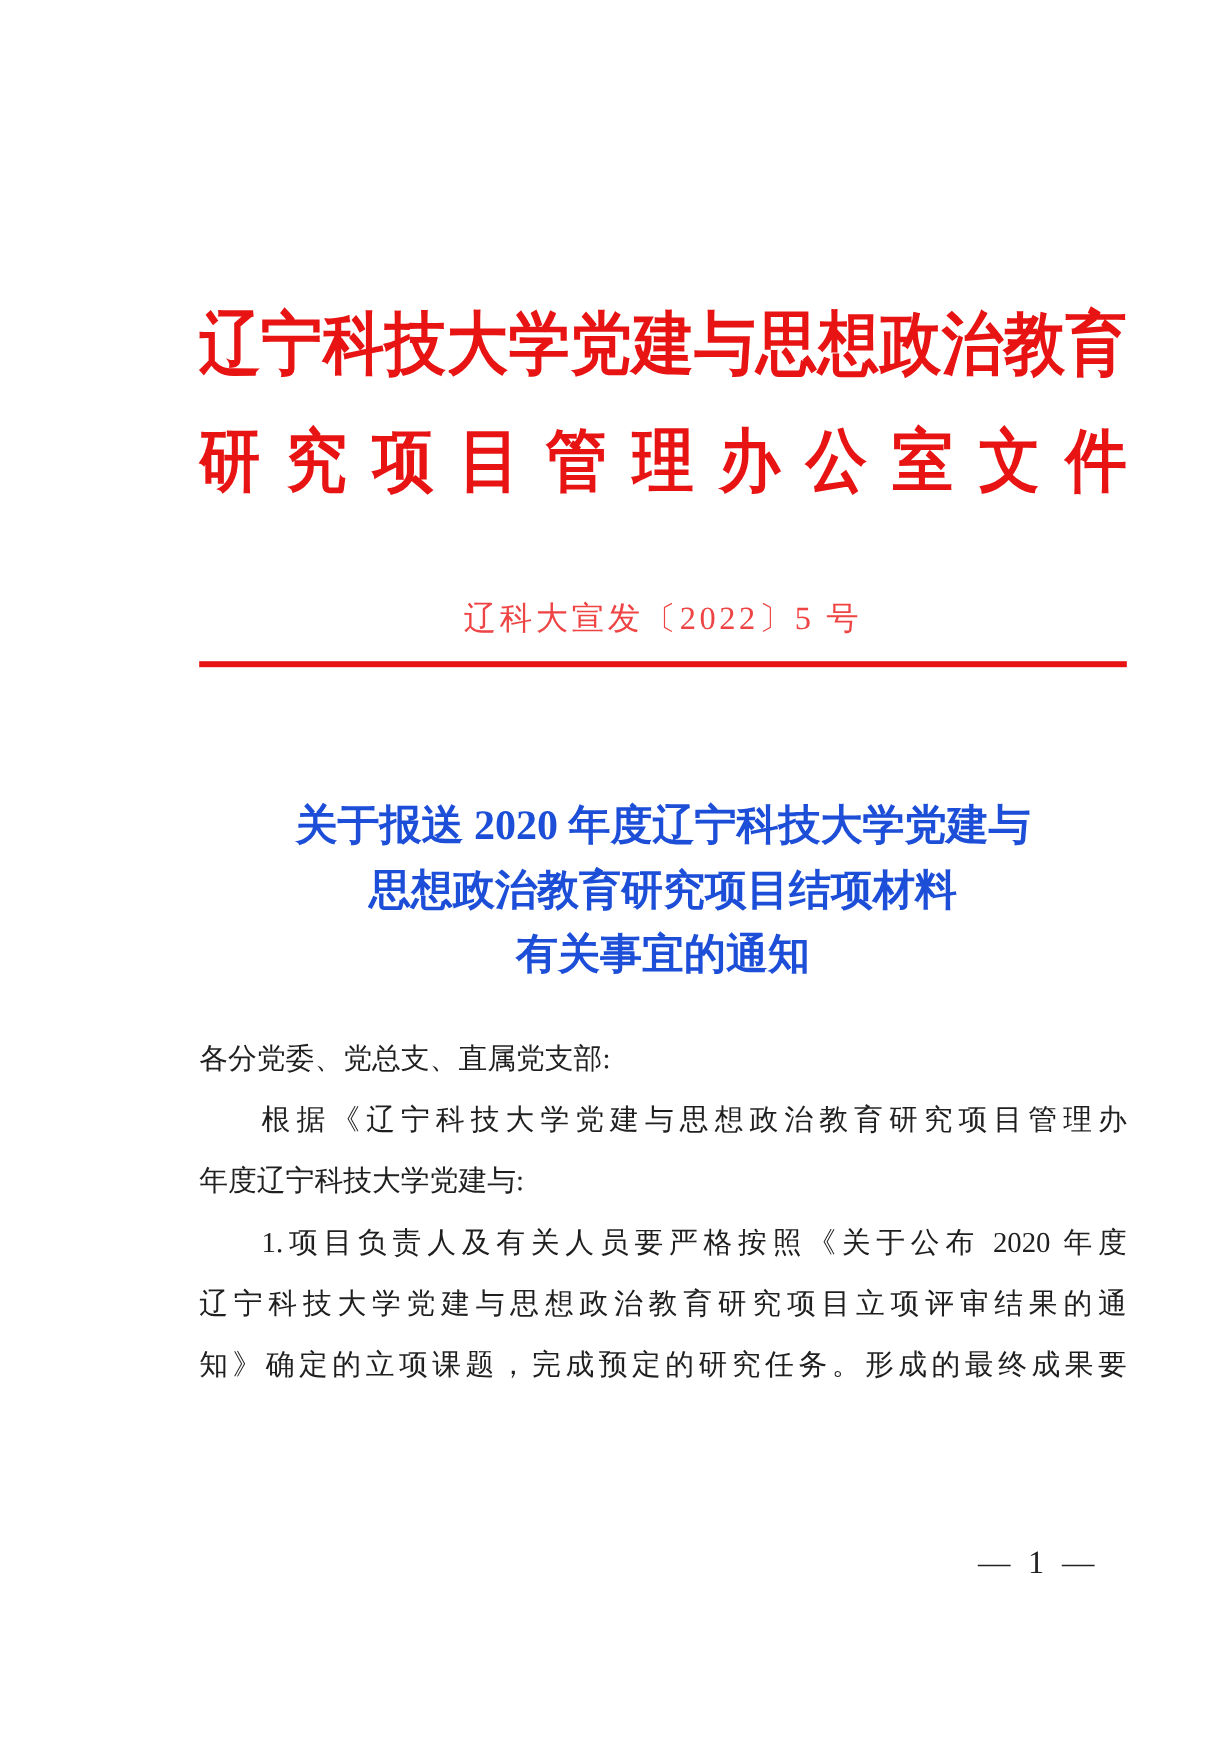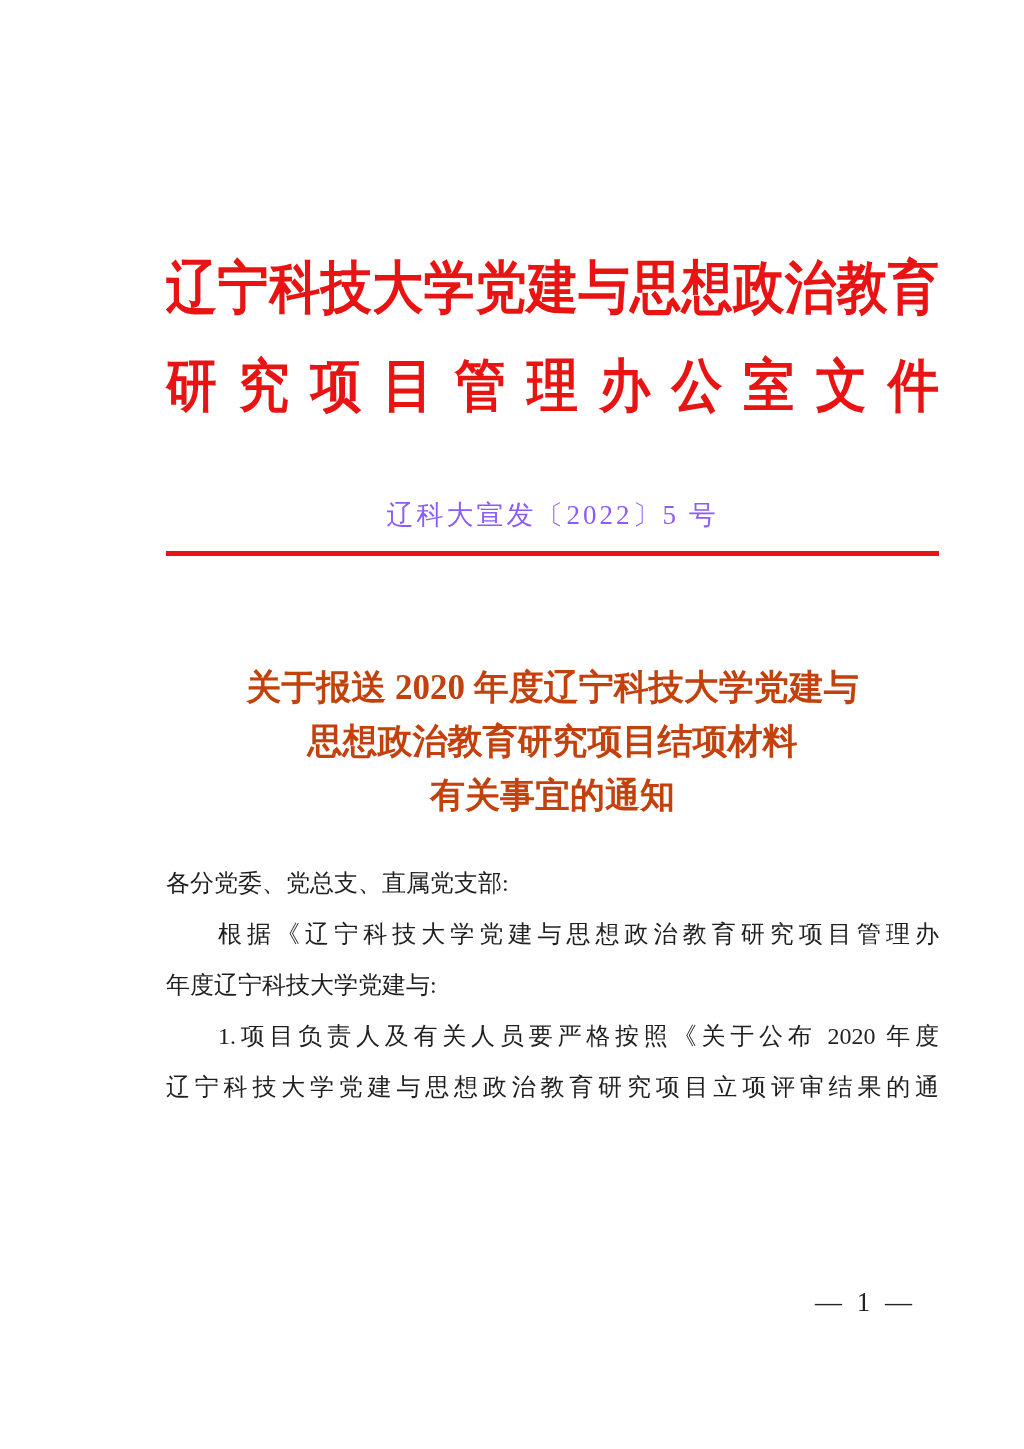--- a/index.html
+++ b/index.html
@@ -33,35 +33,35 @@
     transform: scale(1, 1.12);
     transform-origin: center top;
   }
   .lh-line1 { top: 254px; }
   .lh-line2 { top: 352px; }
   
   .doc-number {
     top: 498px;
     font-size: 27px;
     line-height: 34px;
-    color: #8b5cf6;
+    color: #ef4444;
     text-align: center;
     letter-spacing: 3px;
   }
   
   .red-rule {
     top: 551px;
     height: 5px;
     background: #e81414;
   }
   
   .title-block {
     top: 661px;
     text-align: center;
-    color: #c2410c;
+    color: #1d4ed8;
     font-weight: bold;
     font-size: 35px;
     line-height: 54px;
   }
   
   .body-block {
     top: 858px;
     font-size: 24px;
     line-height: 51px;
     color: #1f1f1f;
@@ -109,17 +109,18 @@
     <div>思想政治教育研究项目结项材料</div>
     <div>有关事宜的通知</div>
   </div>
 
   <div class="abs body-block">
     <div class="bline">各分党委、党总支、直属党支部:</div>
     <div class="bline fill indent">根据《辽宁科技大学党建与思想政治教育研究项目管理办</div>
     <div class="bline">年度辽宁科技大学党建与:</div>
     <div class="bline fill indent">1.项目负责人及有关人员要严格按照《关于公布 2020 年度</div>
     <div class="bline fill">辽宁科技大学党建与思想政治教育研究项目立项评审结果的通</div>
+    <div class="bline fill">知》确定的立项课题，完成预定的研究任务。形成的最终成果要</div>
   </div>
 
   <div class="page-number">— 1 —</div>
 
 </div>
 
 </body></html>

